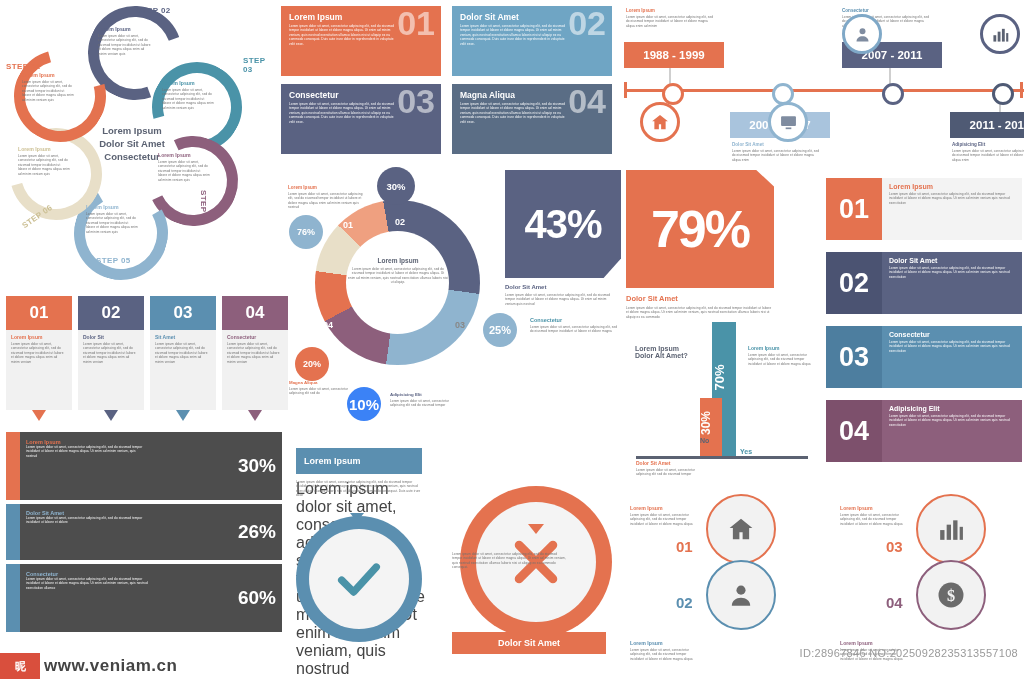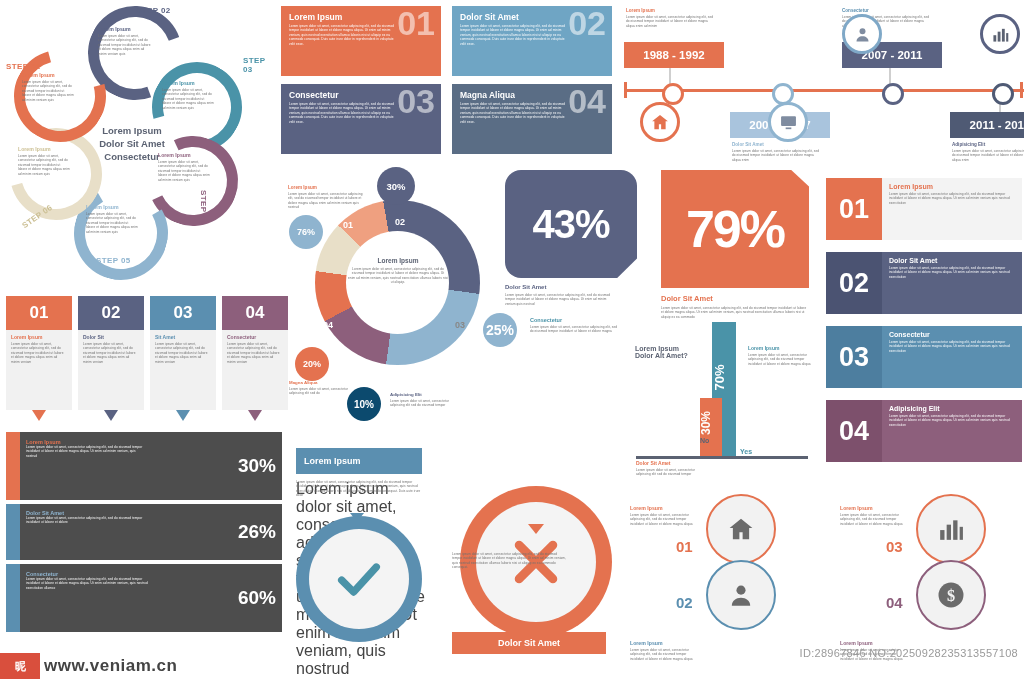--- a/index.html
+++ b/index.html
@@ -149,21 +149,21 @@
 <div id="timeline">
   <div class="tlbox" style="left:6px;top:4px;width:88px;">
     <div class="tlhd" style="color:#e4724f;">Lorem Ipsum</div>
     <div class="lorem">Lorem ipsum dolor sit amet, consectetur adipiscing elit, sed do eiusmod tempor incididunt ut labore et dolore magna aliqua enim ad minim</div>
   </div>
   <div class="tlbox" style="left:222px;top:4px;width:88px;">
     <div class="tlhd" style="color:#5b8fb0;">Consectetur</div>
     <div class="lorem">Lorem ipsum dolor sit amet, consectetur adipiscing elit, sed do eiusmod tempor incididunt ut labore et dolore magna aliqua enim ad minim</div>
   </div>
 
-  <div class="tlyear" style="left:4px;top:38px;width:100px;height:26px;background:#e4724f;">1988 - 1992</div>
+  <div class="tlyear" style="left:4px;top:38px;width:100px;height:26px;background:#e4724f;">1988 - 1999</div>
   <div class="tlyear" style="left:222px;top:38px;width:100px;height:26px;background:#5a6282;">2007 - 2011</div>
   <div class="tlyear" style="left:110px;top:108px;width:100px;height:26px;background:#a9c4dd;color:#fff;">2001 - 2007</div>
   <div class="tlyear" style="left:330px;top:108px;width:100px;height:26px;background:#4f5a74;">2011 - 2016</div>
 
   <div class="abs" style="left:4px;top:85px;width:400px;height:3px;background:#e4724f;"></div>
   <div class="abs" style="left:4px;top:78px;width:3px;height:16px;background:#e4724f;"></div>
   <div class="abs" style="left:400px;top:78px;width:3px;height:16px;background:#e4724f;"></div>
   <div class="abs" style="left:49px;top:64px;width:2px;height:21px;background:#cfcfcf;"></div>
   <div class="abs" style="left:159px;top:87px;width:2px;height:21px;background:#cfcfcf;"></div>
   <div class="abs" style="left:269px;top:64px;width:2px;height:21px;background:#cfcfcf;"></div>
@@ -227,49 +227,49 @@
   </div>
 
   <div class="dnum" style="left:110px;top:52px;color:#fff;">02</div>
   <div class="dnum" style="left:58px;top:55px;color:#fff;">01</div>
   <div class="dnum" style="left:170px;top:155px;color:#888;">03</div>
   <div class="dnum" style="left:79px;top:200px;color:#fff;">04</div>
   <div class="dnum" style="left:38px;top:155px;color:#fff;">04</div>
 
   <div class="dlabel" style="left:92px;top:2px;width:38px;height:38px;background:#5a6282;font-size:9.5px;">30%</div>
   <div class="dlabel" style="left:4px;top:50px;width:34px;height:34px;background:#8fb4cf;font-size:9px;">76%</div>
-  <div class="dlabel" style="left:198px;top:148px;width:34px;height:34px;background:#8fb4cf;font-size:14px;">25%</div>
+  <div class="dlabel" style="left:198px;top:148px;width:34px;height:34px;background:#8fb4cf;font-size:11px;">25%</div>
   <div class="dlabel" style="left:10px;top:182px;width:34px;height:34px;background:#e4724f;font-size:9px;">20%</div>
-  <div class="dlabel" style="left:62px;top:222px;width:34px;height:34px;background:#0c4a6e;font-size:10px;">10%</div>
+  <div class="dlabel" style="left:62px;top:222px;width:34px;height:34px;background:#3b82f6;font-size:15px;">10%</div>
 </div>
 
 <div class="abs" style="left:288px;top:185px;width:78px;">
   <div style="font-size:4.6px;font-weight:bold;color:#e4724f;margin-bottom:2px;">Lorem Ipsum</div>
   <div class="lorem">Lorem ipsum dolor sit amet, consectetur adipiscing elit, sed do eiusmod tempor incididunt ut labore et dolore magna aliqua enim ad minim veniam quis nostrud</div>
 </div>
 <div class="abs" style="left:289px;top:380px;width:62px;">
   <div style="font-size:4.4px;font-weight:bold;color:#e4724f;margin-bottom:2px;">Magna Aliqua</div>
   <div class="lorem">Lorem ipsum dolor sit amet, consectetur adipiscing elit sed do</div>
 </div>
 <div class="abs" style="left:390px;top:392px;width:72px;">
   <div style="font-size:4.4px;font-weight:bold;color:#5a6282;margin-bottom:2px;">Adipisicing Elit</div>
   <div class="lorem">Lorem ipsum dolor sit amet, consectetur adipiscing elit sed do eiusmod tempor</div>
 </div>
 
 <div class="pct" style="left:505px;top:170px;">
-  <div style="position:relative;width:132px;height:108px;background:#5a6282;clip-path:polygon(0 0,100% 0,100% 82%,85% 100%,0 100%);display:flex;align-items:center;justify-content:center;border-radius:16px;">
+  <div style="position:relative;width:116px;height:108px;background:#5a6282;clip-path:polygon(0 0,100% 0,100% 82%,85% 100%,0 100%);display:flex;align-items:center;justify-content:center;">
     <span class="v">43%</span>
   </div>
   <div style="width:110px;margin-top:6px;">
     <div style="font-size:6px;font-weight:bold;color:#5a6282;margin-bottom:3px;">Dolor Sit Amet</div>
     <div class="lorem">Lorem ipsum dolor sit amet, consectetur adipiscing elit, sed do eiusmod tempor incididunt ut labore et dolore magna aliqua. Ut enim ad minim veniam quis nostrud</div>
   </div>
 </div>
 
-<div class="pct" style="left:661px;top:170px;">
+<div class="pct" style="left:626px;top:170px;">
   <div style="position:relative;width:148px;height:118px;background:#e4724f;clip-path:polygon(0 0,88% 0,100% 14%,100% 100%,0 100%);display:flex;align-items:center;justify-content:center;">
     <span style="font-size:52px;font-weight:bold;color:#fff;letter-spacing:-2px;">79%</span>
   </div>
   <div style="width:148px;margin-top:6px;">
     <div style="font-size:7.5px;font-weight:bold;color:#e4724f;margin-bottom:3px;">Dolor Sit Amet</div>
     <div class="lorem">Lorem ipsum dolor sit amet, consectetur adipiscing elit, sed do eiusmod tempor incididunt ut labore et dolore magna aliqua. Ut enim ad minim veniam, quis nostrud exercitation ullamco laboris nisi ut aliquip ex ea commodo</div>
   </div>
 </div>
 
 <div class="pct" style="left:530px;top:312px;">

